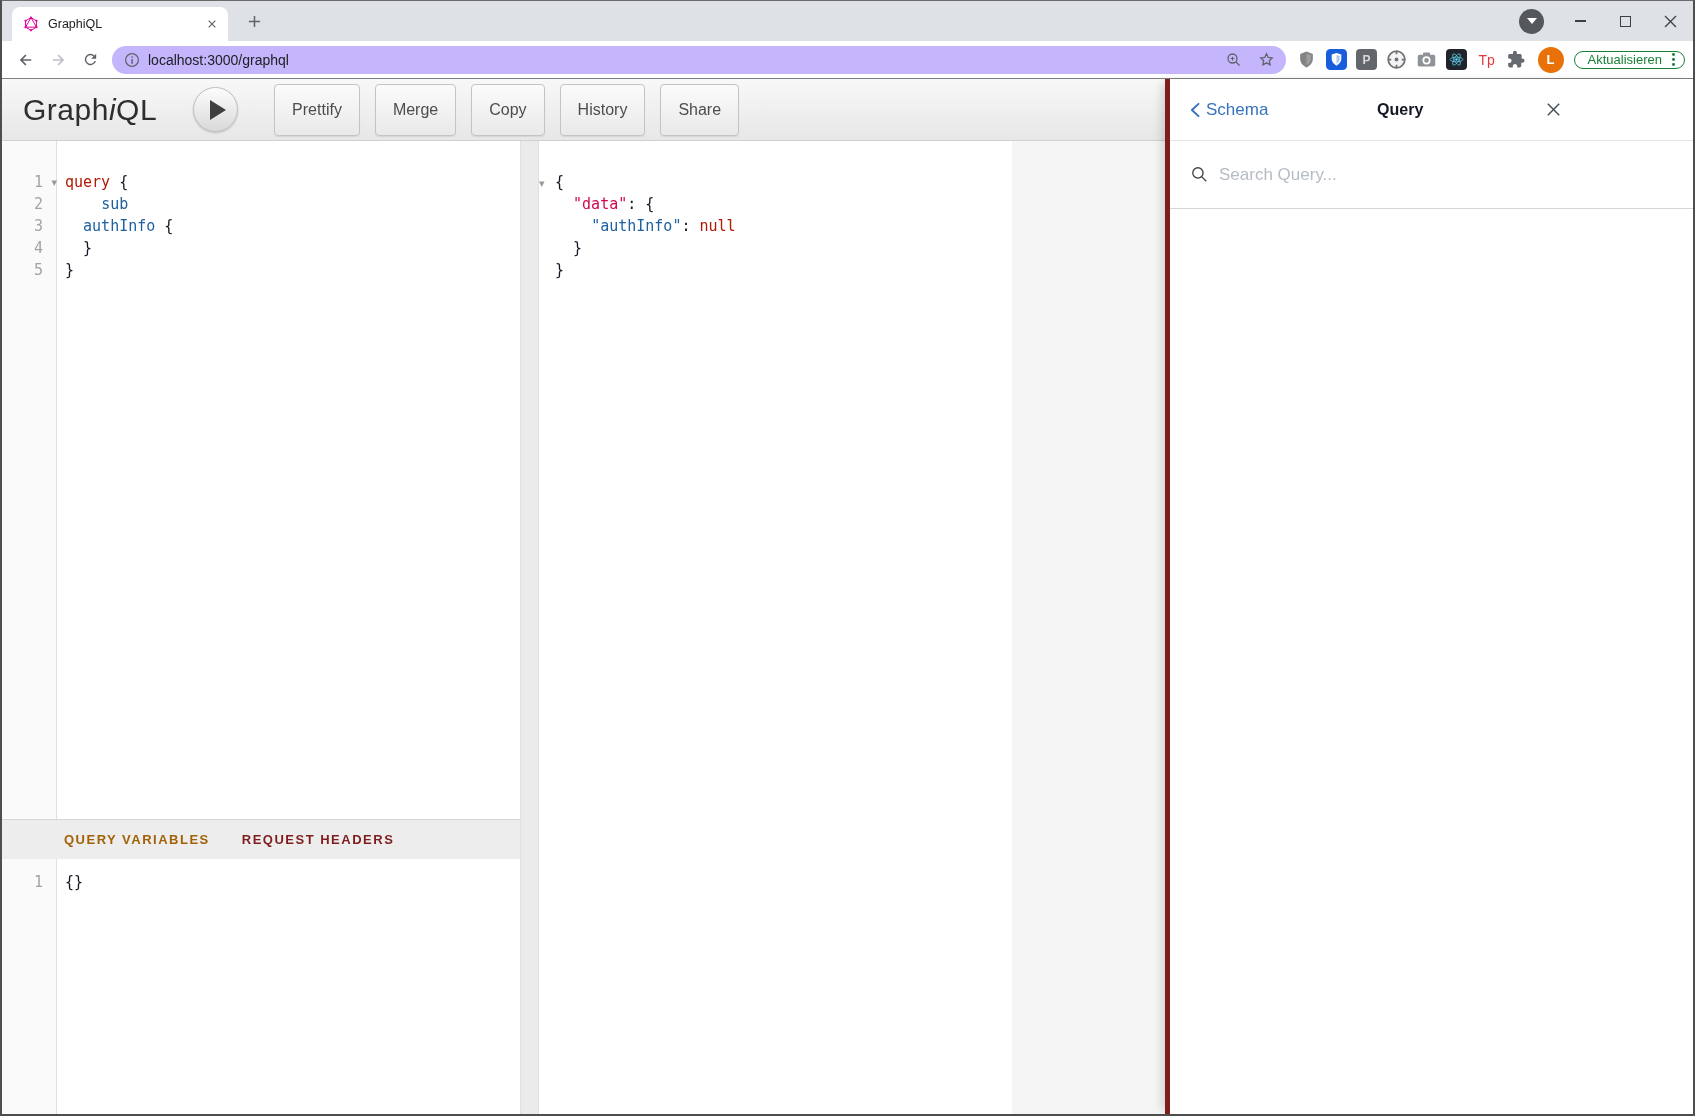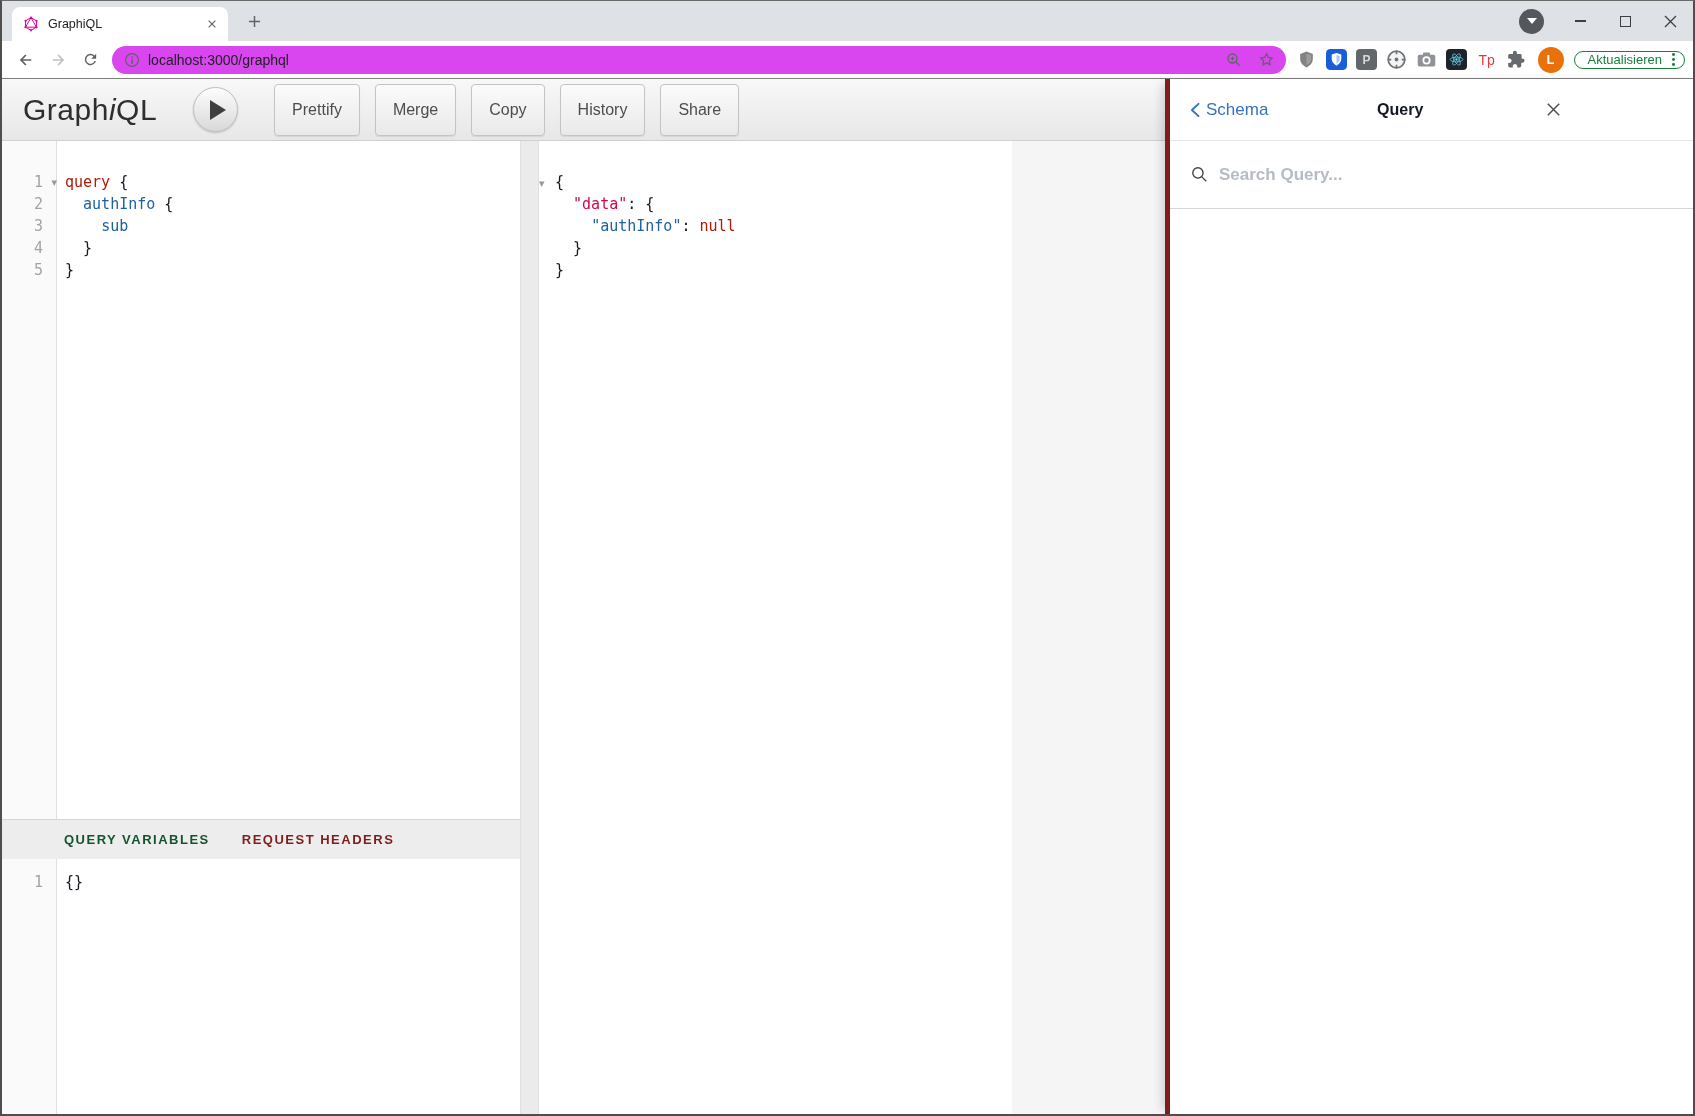--- a/index.html
+++ b/index.html
@@ -14,21 +14,21 @@
   .newtab { position:absolute; left:238px; bottom:6px; width:28px; height:28px; display:flex; align-items:center; justify-content:center; border-radius:50%; color:#5f6368; font-size:20px; font-weight:400; }
   .winctl { position:absolute; right:0; top:0; height:40px; display:flex; align-items:center; }
   .media-btn { width:25px; height:25px; border-radius:50%; background:#54575b; display:flex; align-items:center; justify-content:center; margin-right:14px; }
   .chev-down { width:0; height:0; border-left:5px solid transparent; border-right:5px solid transparent; border-top:6px solid #fff; }
   .wbtn { width:45px; height:40px; display:flex; align-items:center; justify-content:center; }
   .min-glyph { width:11px; height:1.5px; background:#3c4043; }
   .max-glyph { width:11px; height:11px; border:1.4px solid #3c4043; }
 
   .addressbar { height:38px; background:#fff; flex:none; display:flex; align-items:center; padding:0 8px; border-bottom:1px solid #7d7d7d; }
   .nav-btn { width:32px; height:32px; display:flex; align-items:center; justify-content:center; border-radius:50%; flex:none; }
-  .url-pill { flex:1; height:28px; background:#d946ef; border-radius:14px; display:flex; align-items:center; padding:0 10px 0 12px; margin:0 6px; min-width:0; }
+  .url-pill { flex:1; height:28px; background:#c4b5fd; border-radius:14px; display:flex; align-items:center; padding:0 10px 0 12px; margin:0 6px; min-width:0; }
   .url-text { font-size:14px; color:#202124; margin-left:8px; flex:1; white-space:nowrap; overflow:hidden; }
   .ext-row { display:flex; align-items:center; flex:none; }
   .ext { width:26px; height:26px; margin:0 2px; display:flex; align-items:center; justify-content:center; border-radius:4px; }
   .ext-square { width:21px; height:21px; border-radius:4px; display:flex; align-items:center; justify-content:center; }
   .avatar { width:26px; height:26px; border-radius:50%; background:#e8710a; color:#fff; font-size:13px; font-weight:bold; display:flex; align-items:center; justify-content:center; margin:0 6px; }
   .update-pill { height:18px; border:1.5px solid #188038; border-radius:14px; display:flex; align-items:center; padding:0 7px 0 13px; margin-left:4px; }
   .update-label { color:#188038; font-size:13px; margin-right:8px; }
   .kebab { display:flex; flex-direction:column; align-items:center; justify-content:center; height:100%; padding:0 2px; }
   .kebab i { width:3px; height:3px; border-radius:50%; background:#188038; margin:1.2px 0; }
 
@@ -51,42 +51,42 @@
   .fold-arrow { position:absolute; right:-1px; top:0; width:12px; color:#999; font-size:11px; font-family:"Liberation Sans", sans-serif; }
   .code { flex:1; padding:30px 0 0 8px; font-family:"DejaVu Sans Mono", monospace; font-size:15px; }
   .cm-line { height:22px; line-height:22px; white-space:pre; }
   .tok-keyword { color:#B11A04; }
   .tok-property { color:#1F61A0; }
   .tok-def { color:#D2054E; }
   .tok-punct { color:#141823; }
 
   .vartabs { height:40px; flex:none; background:#ededed; border-top:1px solid #d6d6d6; display:flex; align-items:center; padding-left:62px; }
   .vartab { font-size:13px; font-weight:bold; letter-spacing:1.5px; margin-right:32px; }
-  .vartab.active { color:#14532d; }
+  .vartab.active { color:#a16207; }
   .vartab.inactive { color:#7f1d1d; }
   .vareditor { height:255px; flex:none; display:flex; background:#fff; }
   .vareditor .gutter { padding-top:12px; }
   .vareditor .code { padding-top:12px; }
 
   .resizer { width:19px; flex:none; background:#ebebeb; border-left:1px solid #e0e0e0; border-right:1px solid #e0e0e0; }
   .result-pane { width:473px; flex:none; background:#fff; padding-top:30px; font-family:"DejaVu Sans Mono", monospace; font-size:15px; }
   .result-pane .cm-line { padding-left:16px; }
   .result-pane .cm-line.first { padding-left:0; }
   .result-fold { display:inline-block; width:16px; color:#999; font-size:11px; font-family:"Liberation Sans", sans-serif; vertical-align:middle; }
   .gap-area { flex:1; background:#f5f5f6; }
 
   
   .docs { width:528px; flex:none; background:#fff; border-left:5px solid #7f1d1d; box-shadow:-6px 0 10px -4px rgba(0,0,0,0.18); display:flex; flex-direction:column; z-index:2; }
   .docs-header { height:62px; flex:none; display:flex; align-items:center; padding:0 130px 0 18px; border-bottom:1px solid #e6e6e6; }
   .docs-back { display:flex; align-items:center; color:#3672BE; font-size:17px; }
   .docs-back svg { margin-right:4px; }
   .docs-title { flex:1; text-align:center; font-size:16px; font-weight:bold; color:#141823; }
   .docs-close { margin-left:12px; display:flex; align-items:center; justify-content:center; }
   .docs-search { height:68px; flex:none; display:flex; align-items:center; padding:0 0 0 20px; border-bottom:1px solid #d6d6d6; }
-  .docs-search input { border:none; outline:none; flex:1; font-size:17px; color:#1f2328; margin-left:10px; font-family:"Liberation Sans", sans-serif;font-weight:bold; }
+  .docs-search input { border:none; outline:none; flex:1; font-size:17px; color:#1f2328; margin-left:10px; font-family:"Liberation Sans", sans-serif; }
   .docs-search input::placeholder { color:#b6bcc4; }
   .docs-content { padding:24px 90px 0 20px; }
   .no-desc { font-size:16.5px; color:#16191f; }
   .fields-heading { margin-top:42px; font-size:13px; font-weight:bold; letter-spacing:2px; color:#767676; padding-bottom:12px; border-bottom:1px solid #e0e0e0; }
   .field-row { margin-top:32px; font-size:16.5px; }
   .field-name { color:#2B5586; }
   .field-sep { color:#555; }
   .type-name { color:#CA9800; }
   .field-desc { margin-top:22px; padding-left:8px; font-size:16.5px; color:#9b9b9b; }
 </style>
@@ -252,22 +252,22 @@
           <div class="editor">
             <div class="gutter">
               <div class="ln"><span>1</span><span class="fold-arrow">▾</span></div>
               <div class="ln">2</div>
               <div class="ln">3</div>
               <div class="ln">4</div>
               <div class="ln">5</div>
             </div>
             <div class="code">
               <div class="cm-line"><span class="tok-keyword">query</span><span class="tok-punct"> {</span></div>
+              <div class="cm-line"><span class="tok-punct">    </span><span class="tok-property">sub</span></div>
               <div class="cm-line"><span class="tok-punct">  </span><span class="tok-property">authInfo</span><span class="tok-punct"> {</span></div>
-              <div class="cm-line"><span class="tok-punct">    </span><span class="tok-property">sub</span></div>
               <div class="cm-line"><span class="tok-punct">  }</span></div>
               <div class="cm-line"><span class="tok-punct">}</span></div>
             </div>
           </div>
 
           <div class="vartabs">
             <span class="vartab active">QUERY VARIABLES</span>
             <span class="vartab inactive">REQUEST HEADERS</span>
           </div>
 

